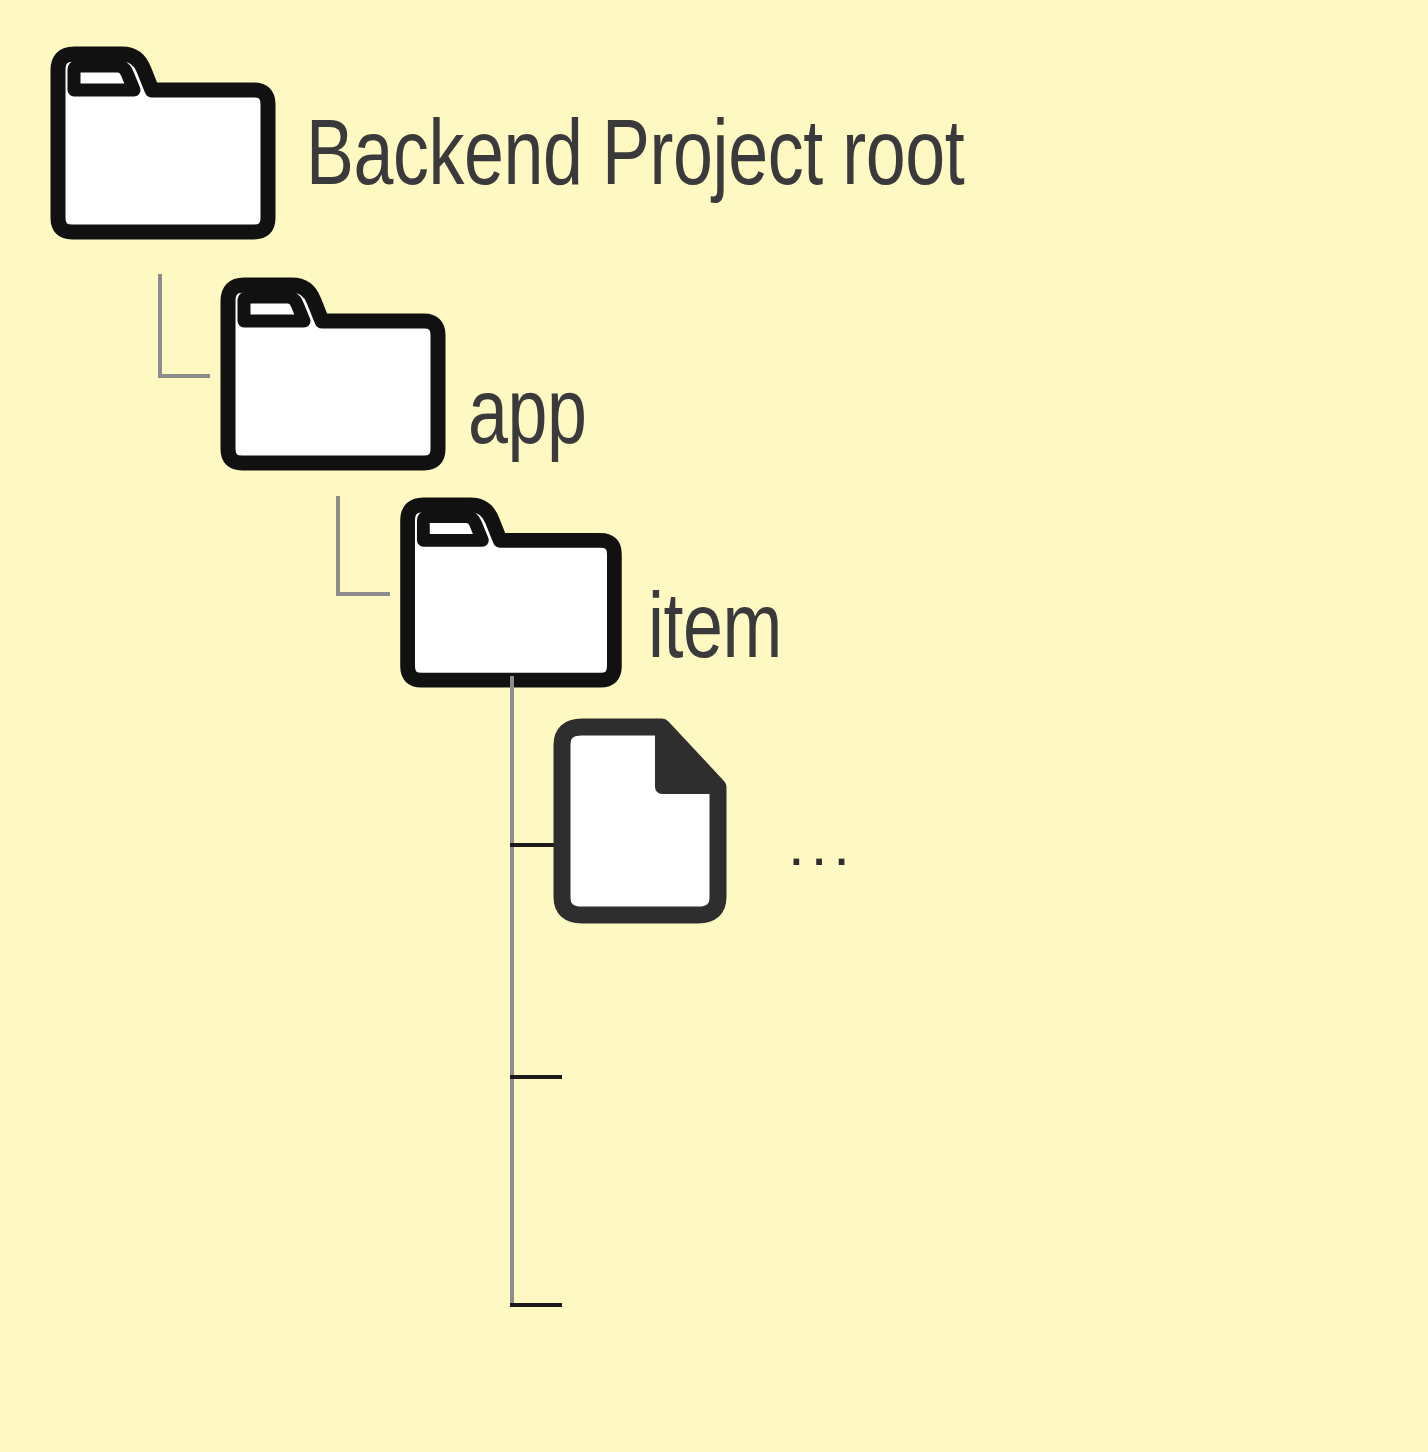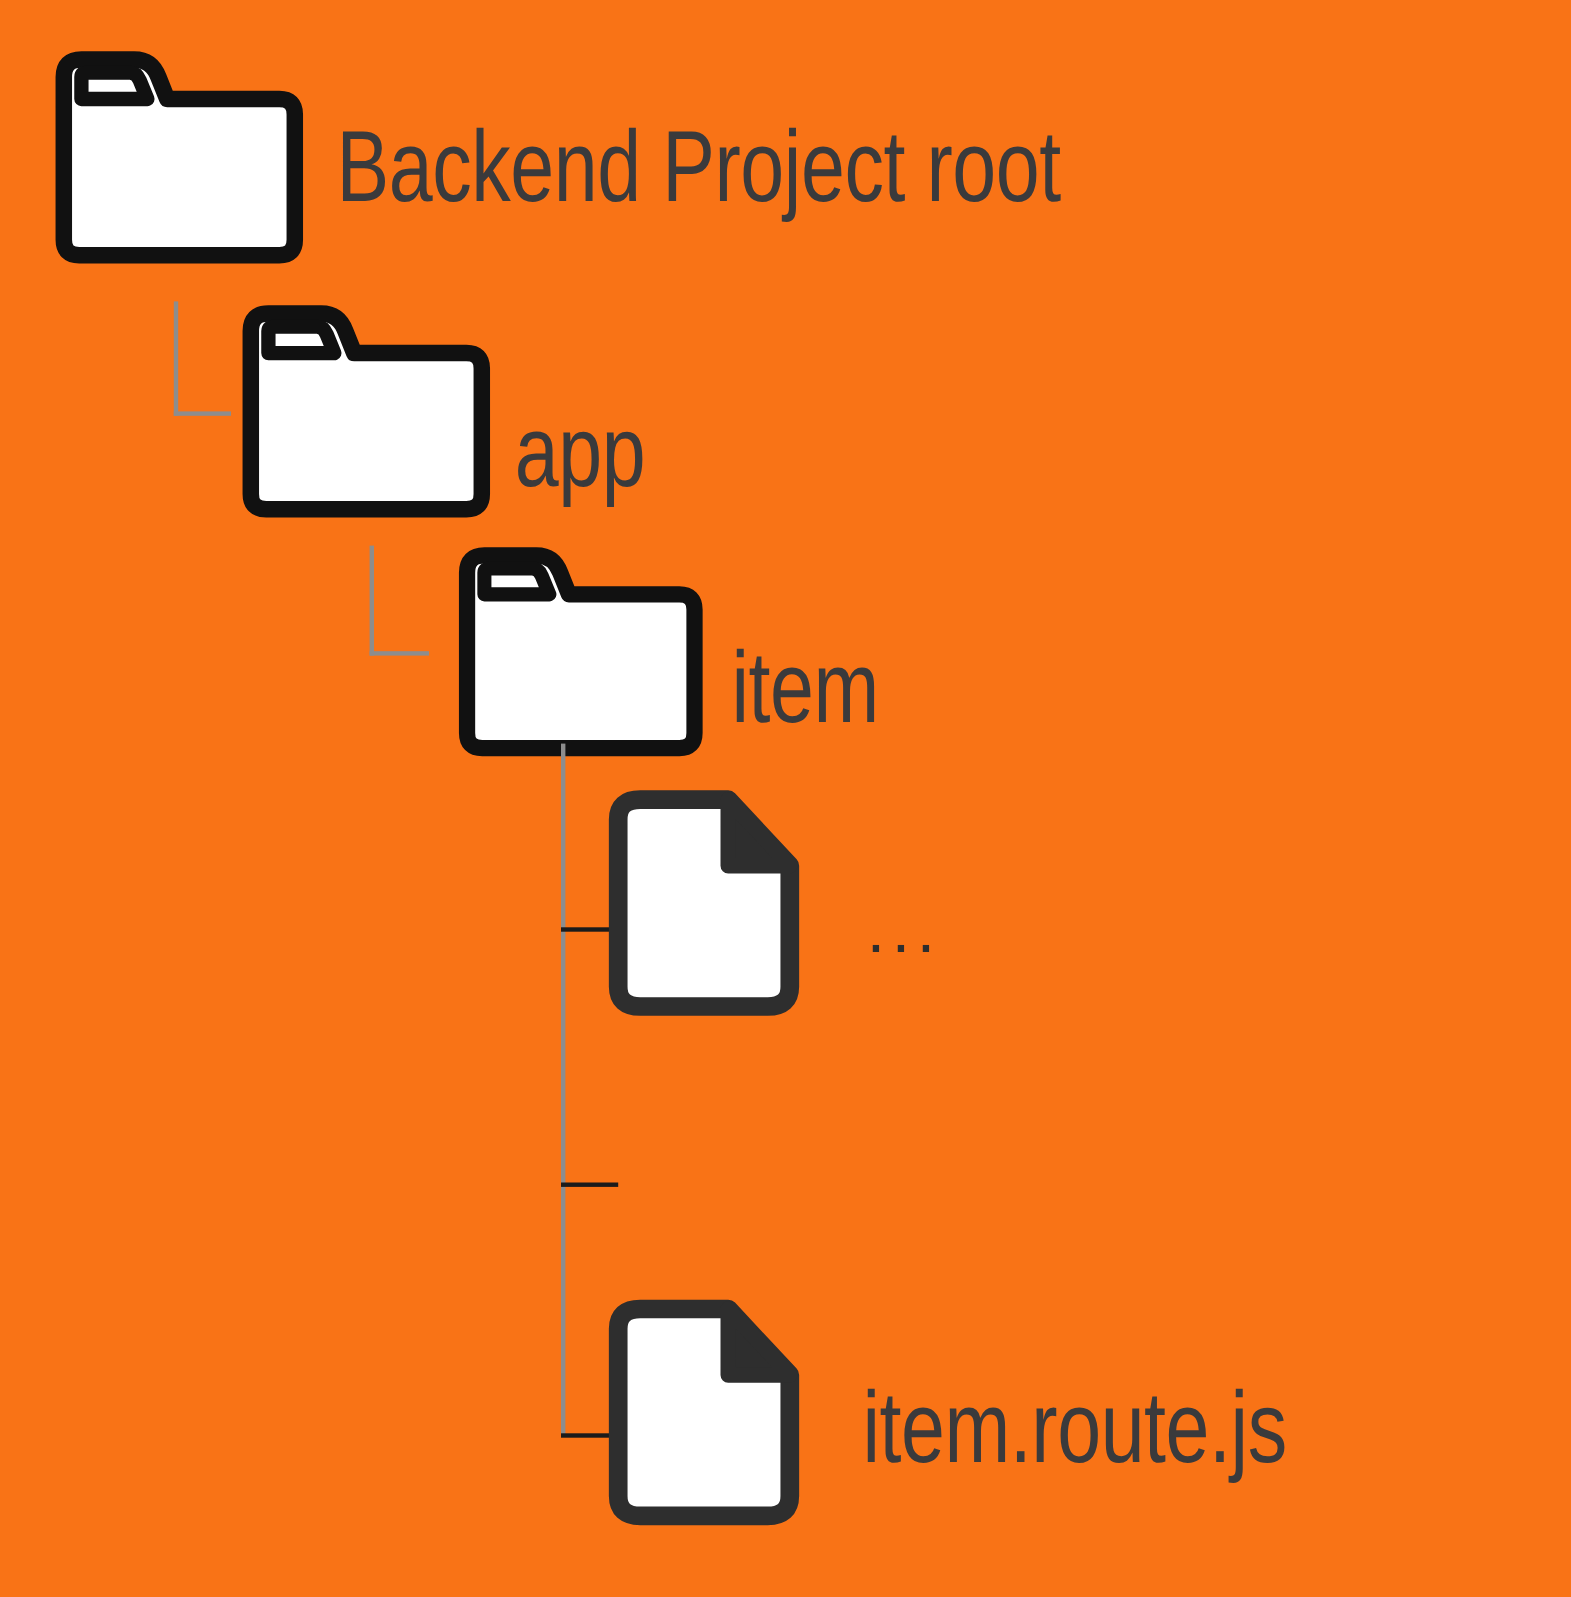--- a/index.html
+++ b/index.html
@@ -7,21 +7,21 @@
     padding: 0;
     background: #ffffff;
   }
   body {
     font-family: "Liberation Sans", sans-serif;
   }
   #canvas {
     position: relative;
     width: 1428px;
     height: 1452px;
-    background: #f97316;
+    background: #fef9c3;
     overflow: hidden;
   }
   .node {
     position: absolute;
   }
   .icon-wrap {
     position: absolute;
     left: 0;
     top: 0;
   }
@@ -81,21 +81,21 @@
                  L24 186 Q10 186 10 172 Z" fill="#ffffff" stroke="#111111" stroke-width="15" stroke-linejoin="round"></path>
         <path d="M26 44 L26 24 Q26 20 31 20 L70 20 Q76 20 79 27 L86 44 Z" fill="#ffffff" stroke="#111111" stroke-width="13" stroke-linejoin="round"></path>
       </svg>
     </span>
     <span class="label" style="left:250px; top:88px; font-size:92px;">app</span>
   </div>
 
   <div class="connector v-line" style="left:336px; top:496px; height:100px;"></div>
   <div class="connector h-line" style="left:336px; top:592px; width:54px;"></div>
 
-  <div class="node" style="left:413px; top:497px; width:980px; height:192px;">
+  <div class="node" style="left:396px; top:497px; width:980px; height:192px;">
     <span class="icon-wrap">
       <svg width="228" height="192" viewBox="0 0 228 195" xmlns="http://www.w3.org/2000/svg">
         <path d="M10 24 Q10 8 26 8 L74 8 Q90 8 96 24 L104 44
                  L206 44 Q220 44 220 58 L220 172 Q220 186 206 186
                  L24 186 Q10 186 10 172 Z" fill="#ffffff" stroke="#111111" stroke-width="15" stroke-linejoin="round"></path>
         <path d="M26 44 L26 24 Q26 20 31 20 L70 20 Q76 20 79 27 L86 44 Z" fill="#ffffff" stroke="#111111" stroke-width="13" stroke-linejoin="round"></path>
       </svg>
     </span>
     <span class="label" style="left:252px; top:82px; font-size:92px;">item</span>
   </div>
@@ -111,24 +111,14 @@
       <svg width="180" height="212" viewBox="0 0 180 212" xmlns="http://www.w3.org/2000/svg">
         <path d="M12 30 Q12 12 32 12 L112 12 L168 72 L168 182
                  Q168 200 148 200 L32 200 Q12 200 12 182 Z" fill="#ffffff" stroke="#2e2e2e" stroke-width="17" stroke-linejoin="round"></path>
         <path d="M112 12 L168 72 L112 72 Z" fill="#2e2e2e" stroke="#2e2e2e" stroke-width="14" stroke-linejoin="round"></path>
       </svg>
     </span>
     <span class="dots" style="left:238px; top:100px; font-size:60px;">...</span>
   </div>
 
 
-  <div class="node" style="left:550px; top:1178px; width:820px; height:215px;">
-    <span class="icon-wrap">
-      <svg width="180" height="212" viewBox="0 0 180 212" xmlns="http://www.w3.org/2000/svg">
-        <path d="M12 30 Q12 12 32 12 L112 12 L168 72 L168 182
-                 Q168 200 148 200 L32 200 Q12 200 12 182 Z" fill="#ffffff" stroke="#2e2e2e" stroke-width="17" stroke-linejoin="round"></path>
-        <path d="M112 12 L168 72 L112 72 Z" fill="#2e2e2e" stroke="#2e2e2e" stroke-width="14" stroke-linejoin="round"></path>
-      </svg>
-    </span>
-    <span class="label" style="left:234px; top:74px; font-size:92px;">item.route.js</span>
-  </div>
 
 </div>
 
 </body></html>

